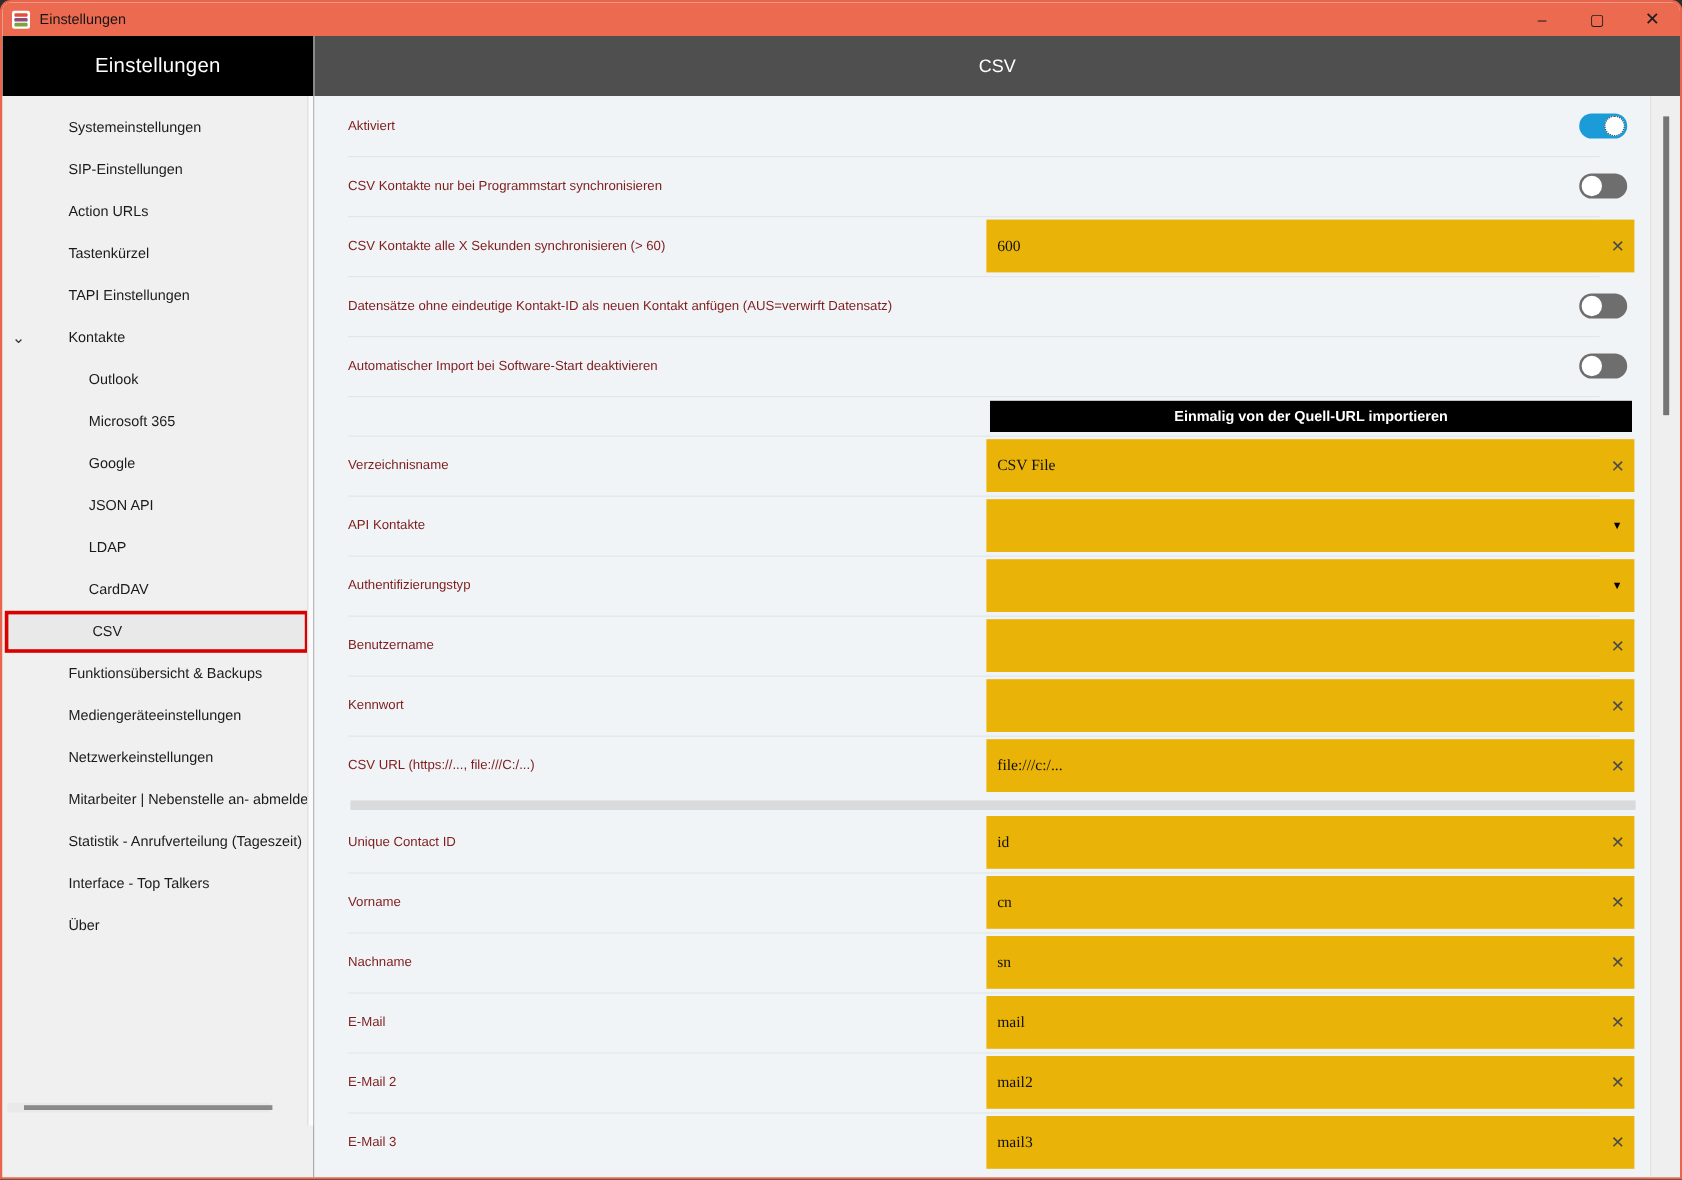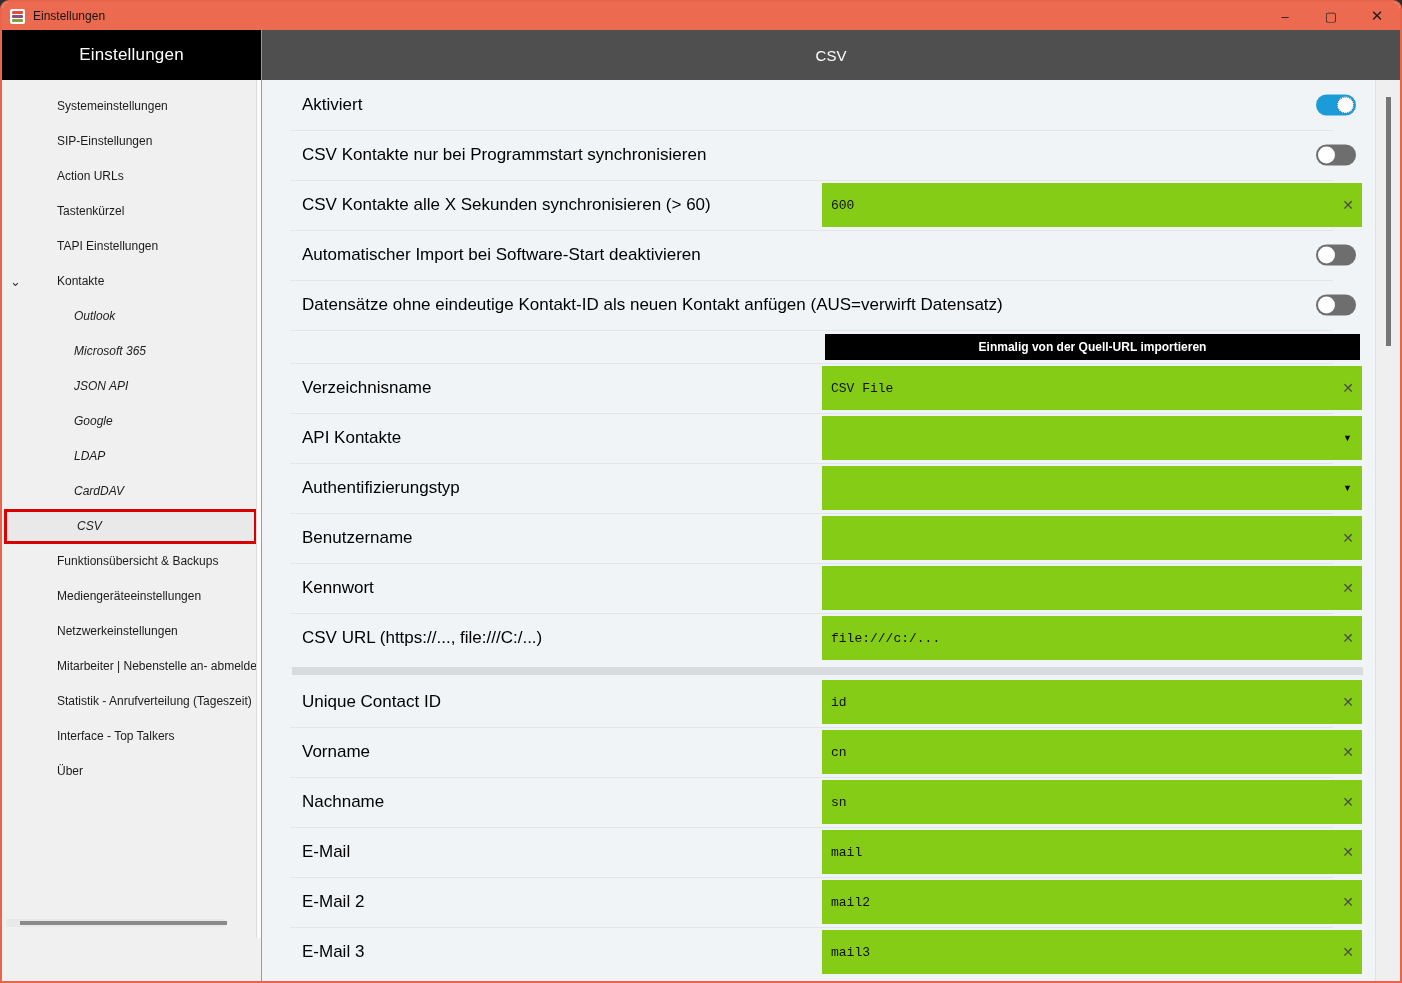--- a/index.html
+++ b/index.html
@@ -19,42 +19,42 @@
   .win-btn.close { font-size:15px; }
 
   .app-body { display:flex; height:calc(100% - 28px); }
 
   
   .sidebar { position:relative; width:260px; flex:0 0 260px; background:#f0f0f0; border-right:1px solid #9b9b9b; display:flex; flex-direction:column; }
   .sidebar-header { height:50px; background:#000; color:#fff; font-size:17px; display:flex; align-items:center; justify-content:center; letter-spacing:.2px; }
   .sidebar-nav { position:relative; flex:1; padding-top:9px; overflow:hidden; }
   .side-item { position:relative; height:35px; line-height:35px; font-size:12px; color:#1b1b1b; white-space:nowrap; overflow:hidden; cursor:default; }
   .side-item.top { padding-left:55px; }
-  .side-item.sub { padding-left:72px;font-style:italic; }
+  .side-item.sub { padding-left:72px; }
   .side-item.selected { background:#e9e9e9; border:3px solid #d90000; margin:0 4px 0 2px; line-height:29px; padding-left:70px; }
   .chev { position:absolute; left:8px; top:0; font-size:13px; color:#333; }
   .side-vtrack { position:absolute; right:0; top:50px; bottom:43px; width:5px; background:#fbfbfb; border-left:1px solid #dcdcdc; }
   .side-hscroll { position:absolute; left:4px; right:36px; bottom:54px; height:8px; background:#e9e9e9; }
   .side-hthumb { position:absolute; left:14px; top:2px; width:207px; height:4px; background:#8a8a8a; }
   .admin-row { position:relative; height:43px; background:#fbfbfb; border-top:1px solid #9b9b9b; display:flex; align-items:center; padding:0 12px 0 8px; }
   .admin-row .lbl { font-size:12px; color:#111; }
   .admin-row .toggle { margin-left:auto; }
 
   
   .main { position:relative; flex:1; background:#f0f4f7; }
   .main-header { height:50px; background:#4f4f4f; color:#fff; font-size:15px; display:flex; align-items:center; justify-content:center; }
   .settings { position:absolute; left:0; right:25px; top:50px; bottom:0; overflow:hidden; }
 
   .row { position:relative; height:50px; }
   .row::before { content:""; position:absolute; top:0; left:28px; right:42px; height:1px; background:#e2e6ea; }
   .row:first-child::before, .hscroll-row::before, .hscroll-row + .row::before { display:none; }
-  .row .lbl { position:absolute; left:40px; top:50%; transform:translateY(-50%); font-size:17px; color:#000000; white-space:nowrap; }
+  .row .lbl { position:absolute; left:28px; top:50%; transform:translateY(-50%); font-size:11px; color:#7f1d1d; white-space:nowrap; }
   .control { position:absolute; left:560px; top:3px; bottom:3px; width:540px; }
   .field { position:absolute; inset:0; background:#fff; }
-  .field input { width:100%; height:100%; border:none; outline:none; background:#84cc16; font-family:Liberation Mono, monospace; font-size:13px; color:#111; padding:0 30px 0 9px; }
+  .field input { width:100%; height:100%; border:none; outline:none; background:#eab308; font-family:Liberation Serif, serif; font-size:13px; color:#111; padding:0 30px 0 9px; }
   .clear { position:absolute; right:8px; top:50%; transform:translateY(-50%); font-size:14px; color:#4b4b4b; cursor:default; line-height:1; }
   .arrow { position:absolute; right:10px; top:50%; transform:translateY(-50%); font-size:9px; color:#000; line-height:1; }
 
   .toggle { position:relative; width:40px; height:21px; border-radius:11px; display:inline-block; }
   .toggle.on { background:#1b9bd7; }
   .toggle.off { background:#6e6e6e; }
   .toggle .knob { position:absolute; top:2px; width:17px; height:17px; border-radius:50%; background:#fff; }
   .toggle.on .knob { right:2px; }
   .toggle.off .knob { left:2px; }
   .toggle .knob.focused { border:1px dotted #444; }
@@ -120,25 +120,25 @@
           <div class="side-item sub">
     
     <span class="si-label">Outlook</span>
   </div>
           <div class="side-item sub">
     
     <span class="si-label">Microsoft 365</span>
   </div>
           <div class="side-item sub">
     
+    <span class="si-label">Google</span>
+  </div>
+          <div class="side-item sub">
+    
     <span class="si-label">JSON API</span>
-  </div>
-          <div class="side-item sub">
-    
-    <span class="si-label">Google</span>
   </div>
           <div class="side-item sub">
     
     <span class="si-label">LDAP</span>
   </div>
           <div class="side-item sub">
     
     <span class="si-label">CardDAV</span>
   </div>
           <div class="side-item sub selected">
@@ -198,27 +198,27 @@
           <div class="row">
     <span class="lbl">CSV Kontakte alle X Sekunden synchronisieren (&gt; 60)</span>
     <span class="control">
               <span class="field">
       <input type="text" value="600" style="">
       <span class="clear">✕</span>
     </span>
             </span>
   </div>
           <div class="row">
-    <span class="lbl">Automatischer Import bei Software-Start deaktivieren</span>
+    <span class="lbl">Datensätze ohne eindeutige Kontakt-ID als neuen Kontakt anfügen (AUS=verwirft Datensatz)</span>
     <span class="toggle off">
               <span class="knob"></span>
             </span>
   </div>
           <div class="row">
-    <span class="lbl">Datensätze ohne eindeutige Kontakt-ID als neuen Kontakt anfügen (AUS=verwirft Datensatz)</span>
+    <span class="lbl">Automatischer Import bei Software-Start deaktivieren</span>
     <span class="toggle off">
               <span class="knob"></span>
             </span>
   </div>
           <div class="row button-row">
     <button class="import-btn">Einmalig von der Quell-URL importieren</button>
   </div>
           <div class="row">
     <span class="lbl">Verzeichnisname</span>
     <span class="control">

